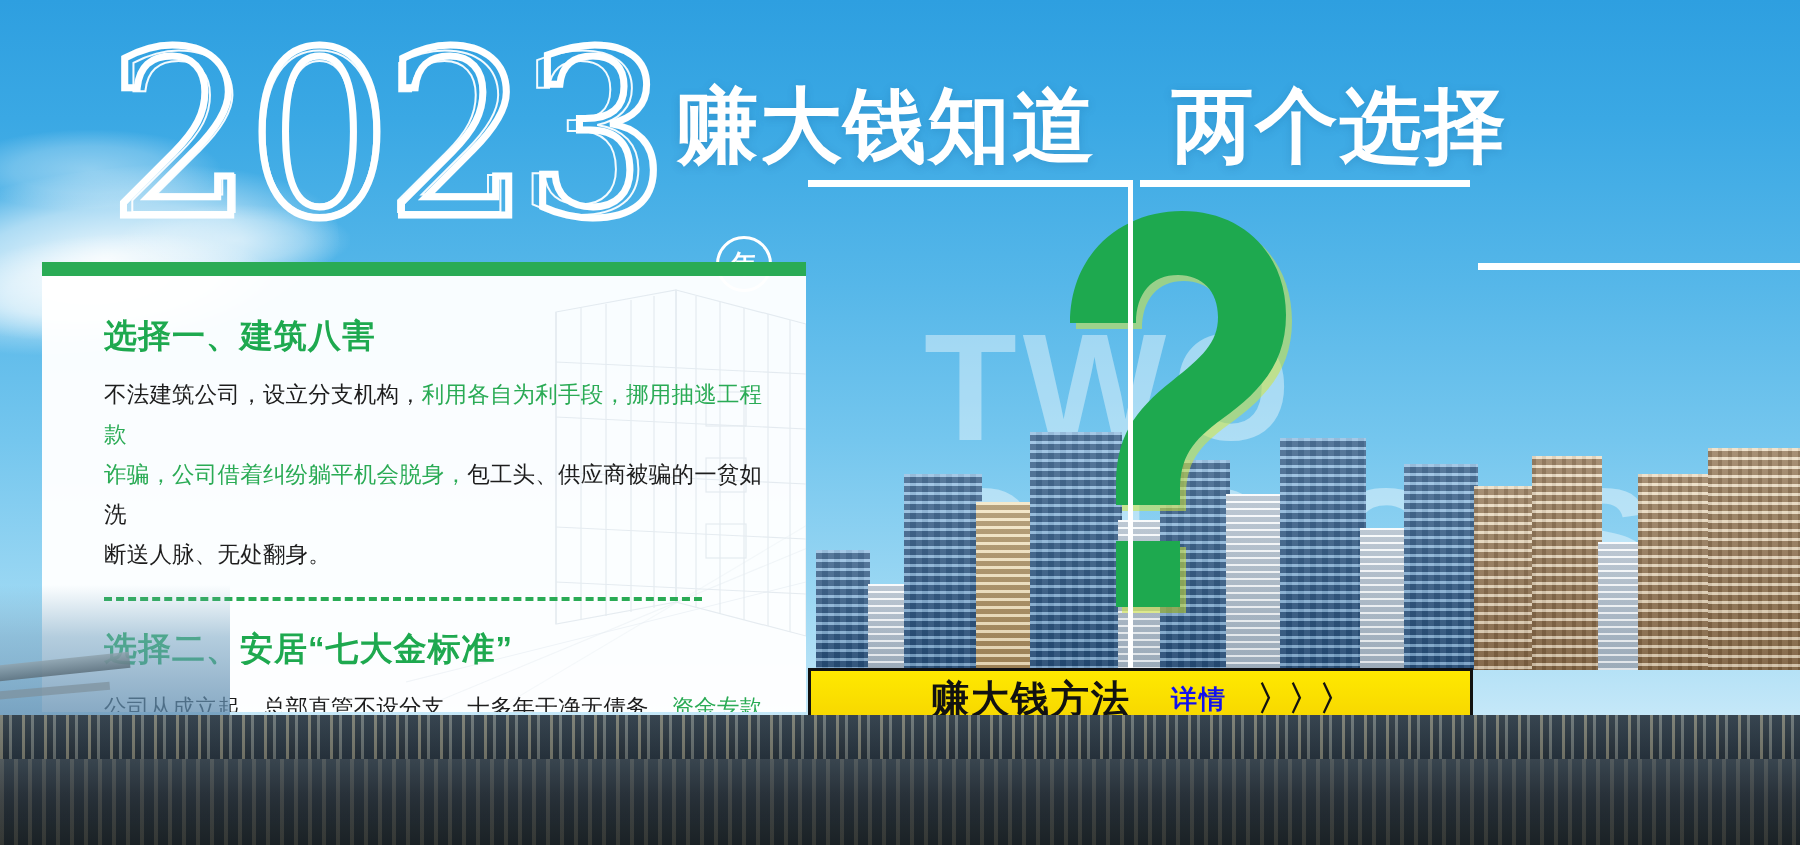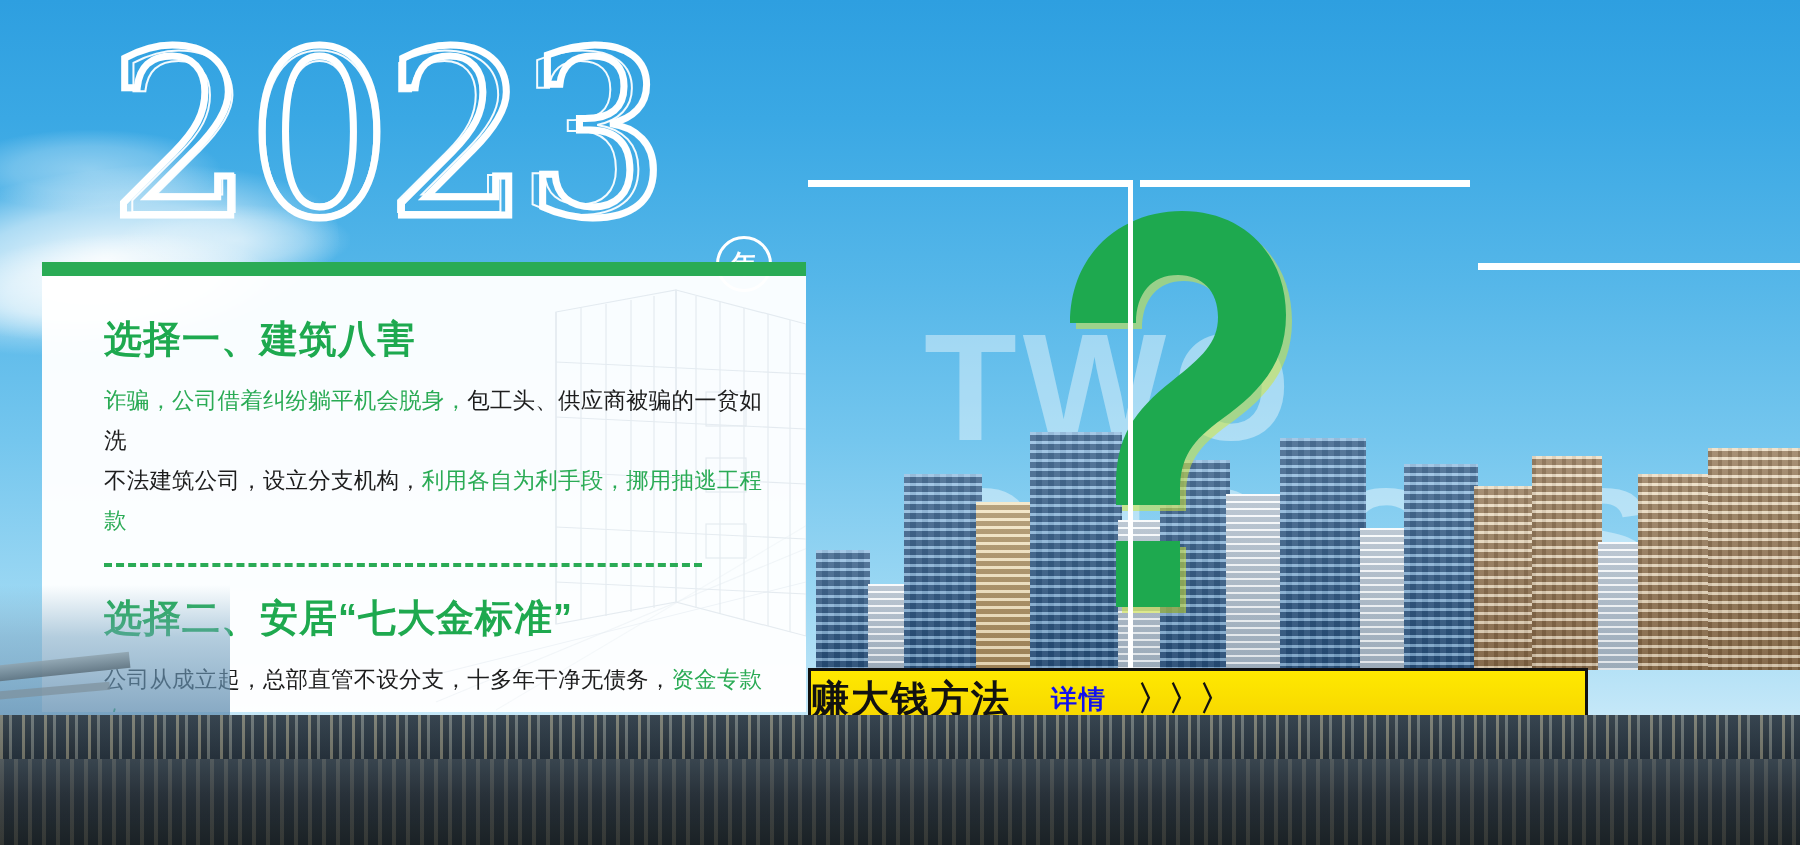--- a/index.html
+++ b/index.html
@@ -203,40 +203,40 @@
   }
   
   .blueprint{
     position:absolute; right:-40px; top:10px; width:470px; height:440px;
     opacity:.5; pointer-events:none;
   }
   .card-body{
     position:absolute; left:62px; top:52px; right:34px;
   }
   .sec-title{
-    color:#1ea94f; font-size:38px; font-weight:700; letter-spacing:1px;
+    color:#1ea94f; font-size:33px; font-weight:700; letter-spacing:1px;
     margin-bottom:16px;
   }
   .sec-body{
     font-size:22.5px; line-height:40px; color:#1d1d1d;
     letter-spacing:.2px;
   }
   .sec-body .g{ color:#2aab55; }
   .divider{
     margin:22px 0 26px 0;
     height:0; border-top:4px dashed #2aab55;
     width:598px;
   }
 
   
   .cta{
-    position:absolute; left:808px; top:668px; width:780px; height:62px;
+    position:absolute; left:808px; top:668px; width:665px; height:62px;
     background:linear-gradient(180deg,#ffe900,#f5d400);
     border:3px solid #111111;
-    display:flex; align-items:center; gap:40px;
+    display:flex; align-items:center; justify-content:center; gap:40px;
   }
   .cta .c1{ color:#111111; font-size:38px; font-weight:700; letter-spacing:2px; }
   .cta .c2{ color:#1111ee; font-size:26px; font-weight:700; letter-spacing:2px; }
   .cta .arrows{ color:#111111; font-size:34px; font-weight:700; letter-spacing:-3px; margin-left:-10px;}
 </style>
 </head>
 <body>
 
 <div id="stage">
 
@@ -274,20 +274,25 @@
       <rect x="86" y="336" width="64" height="66" fill="#1ea94f"></rect>
     </svg>
   </div>
 
   <div class="year-block">
     <div class="year-text">2023</div>
     <div class="year-text inner">2023</div>
     <div class="year-badge">年</div>
   </div>
 
+  <div class="headline">
+    <span>赚大钱知道</span>
+    <span class="gap"></span>
+    <span>两个选择</span>
+  </div>
 
   <div class="rule r1"></div>
   <div class="rule r2"></div>
   <div class="rule r3"></div>
   <div class="qcut"></div>
 
   <div class="card">
     <div class="card-top"></div>
 
     <svg class="blueprint" viewBox="0 0 470 440" xmlns="http://www.w3.org/2000/svg">
@@ -305,22 +310,23 @@
         <rect x="330" y="186" width="40" height="34"></rect>
         <rect x="330" y="252" width="40" height="34"></rect>
       </g>
     </svg>
 
     <div class="card-body">
 
       <div>
         <div class="sec-title">选择一、建筑八害</div>
         <div class="sec-body">
+          <div><span>不法建筑公司，设立分支机构，</span><span class="g">利用各自为利手段，挪用抽逃工程款</span></div>
           <div><span class="g">诈骗，公司借着纠纷躺平机会脱身，</span><span>包工头、供应商被骗的一贫如洗</span></div>
-          <div><span>不法建筑公司，设立分支机构，</span><span class="g">利用各自为利手段，挪用抽逃工程款</span></div>
+          <div><span>断送人脉、无处翻身。</span></div>
         </div>
       </div>
 
       <div class="divider"></div>
 
       <div>
         <div class="sec-title">选择二、安居“七大金标准”</div>
         <div class="sec-body">
           <div><span>公司从成立起，总部直管不设分支，十多年干净无债务，</span><span class="g">资金专款专</span></div>
 

